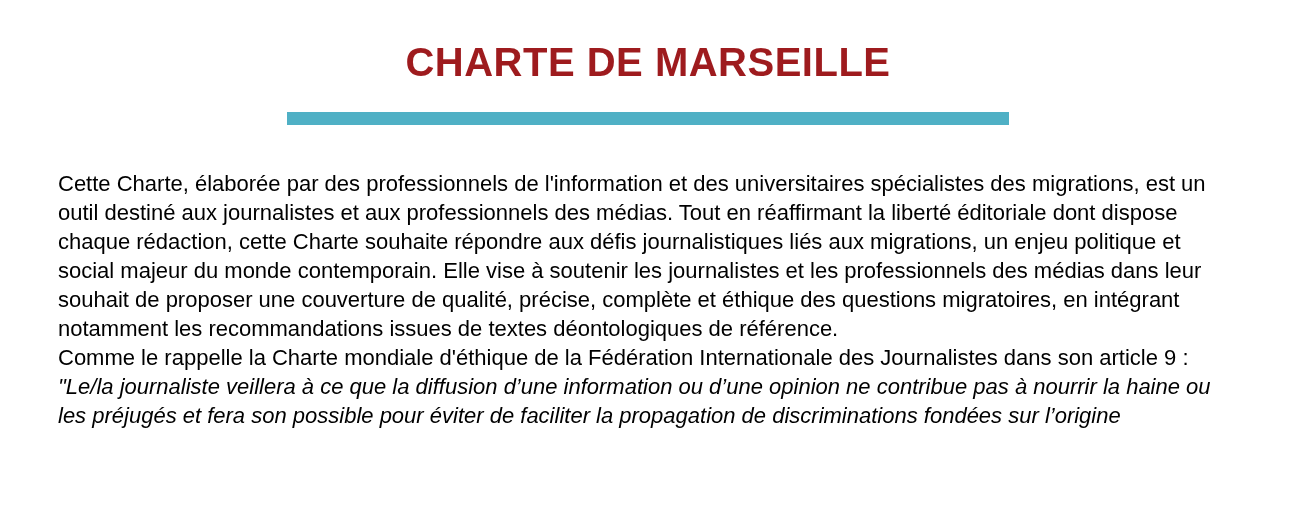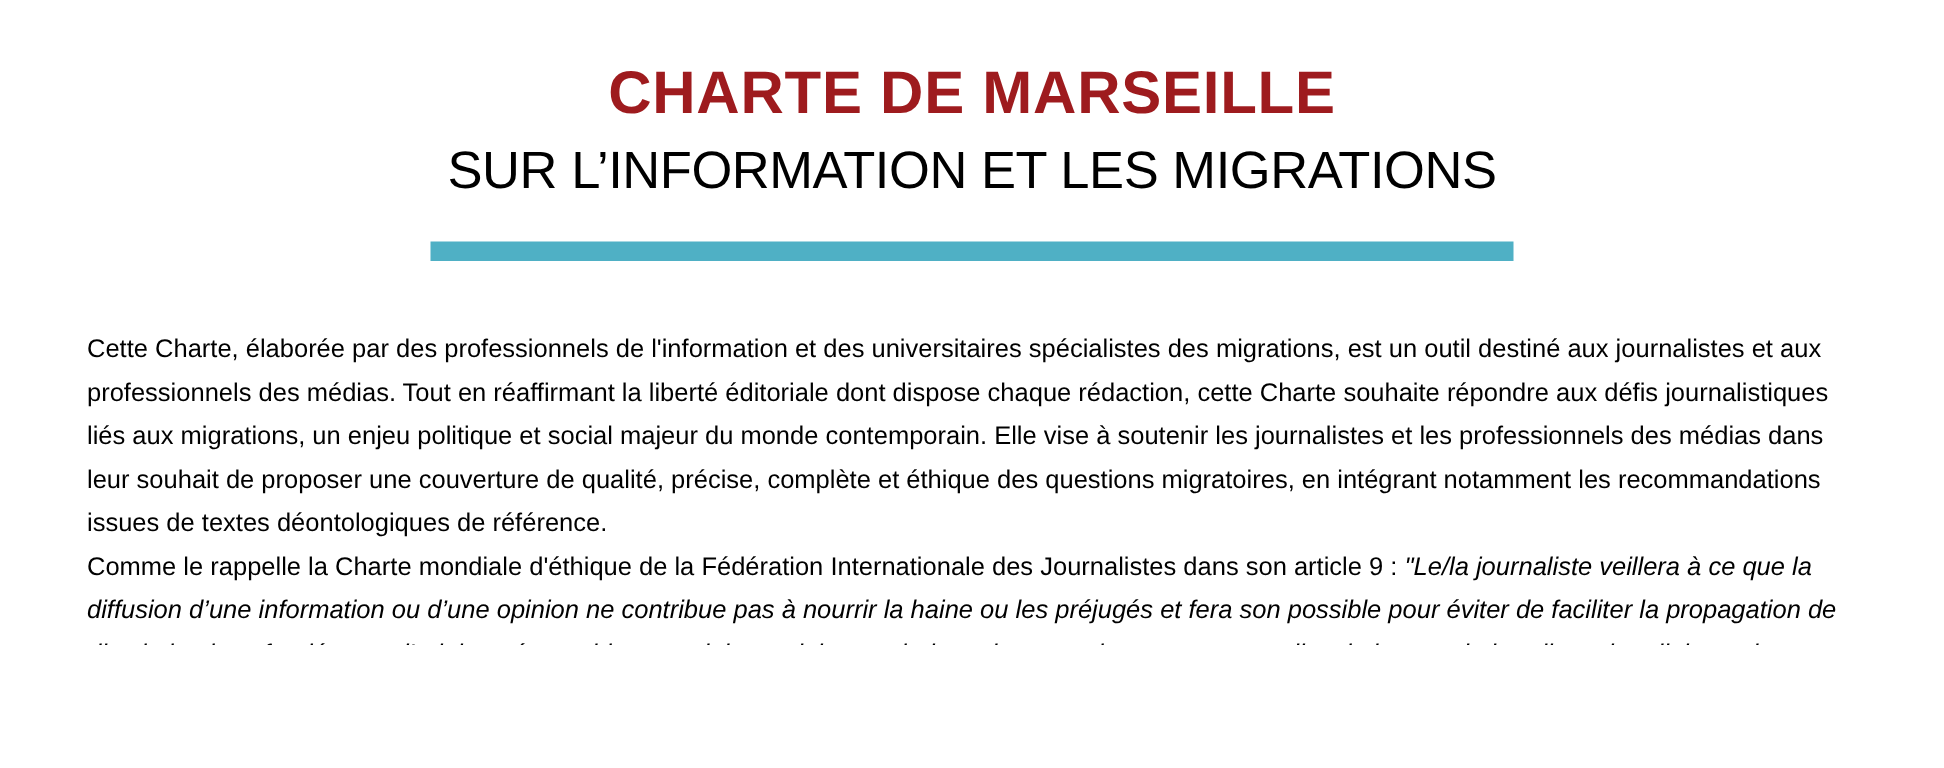--- a/index.html
+++ b/index.html
@@ -42,38 +42,37 @@
   }
   .title-divider{
     width:722px;
     height:13px;
     margin:30px auto 0 auto;
     background:var(--divider-teal);
   }
   .content{
     margin:44px 58px 0 58px;
     max-width:1185px;
-    font-size:17px;
+    font-size:22px;
     line-height:29px;
     text-align:left;
   }
   .content p + p{
   }
   .quote-italic{
     font-style:italic;
   }
 </style>
 </head>
 <body>
 
 <div class="page">
 
   <div class="header">
     <h1 class="page-title">CHARTE DE MARSEILLE</h1>
-    <h2 class="page-subtitle">SUR L’INFORMATION ET LES MIGRATIONS</h2>
     <div class="title-divider"></div>
   </div>
 
   <div class="content">
     <p>Cette Charte, élaborée par des professionnels de l'information et des universitaires spécialistes des migrations, est un outil destiné aux journalistes et aux professionnels des médias. Tout en réaffirmant la liberté éditoriale dont dispose chaque rédaction, cette Charte souhaite répondre aux défis journalistiques liés aux migrations, un enjeu politique et social majeur du monde contemporain. Elle vise à soutenir les journalistes et les professionnels des médias dans leur souhait de proposer une couverture de qualité, précise, complète et éthique des questions migratoires, en intégrant notamment les recommandations issues de textes déontologiques de référence.</p>
     <p><span>Comme le rappelle la Charte mondiale d'éthique de la Fédération Internationale des Journalistes dans son article 9 : </span><span class="quote-italic">"Le/la journaliste veillera à ce que la diffusion d’une information ou d’une opinion ne contribue pas à nourrir la haine ou les préjugés et fera son possible pour éviter de faciliter la propagation de discriminations fondées sur l’origine géographique, raciale, sociale ou ethnique, le genre, les mœurs sexuelles, la langue, le handicap, la religion et les opinions politiques".</span></p>
   </div>
 
 </div>
 

